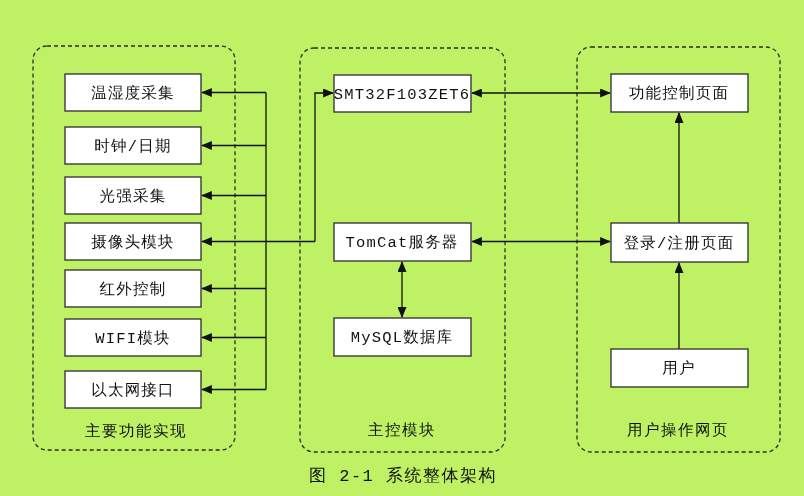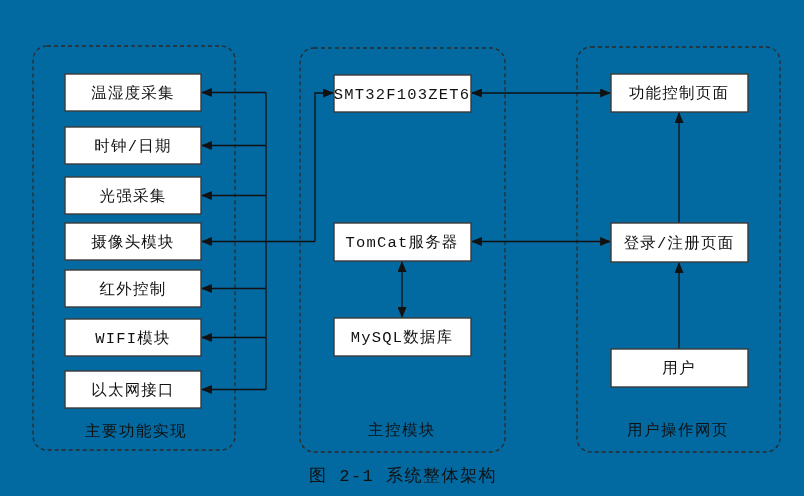--- a/index.html
+++ b/index.html
@@ -7,21 +7,21 @@
     padding: 0;
     background: #ffffff;
     width: 804px;
     height: 496px;
     overflow: hidden;
   }
   .stage {
     position: relative;
     width: 804px;
     height: 496px;
-    background: #0369a1;
+    background: #bef264;
   }
   svg { display: block; }
   .node-rect {
     fill: #ffffff;
     stroke: #3a3a3a;
     stroke-width: 1.4;
   }
   .container-rect {
     fill: none;
     stroke: #2b2b2b;

